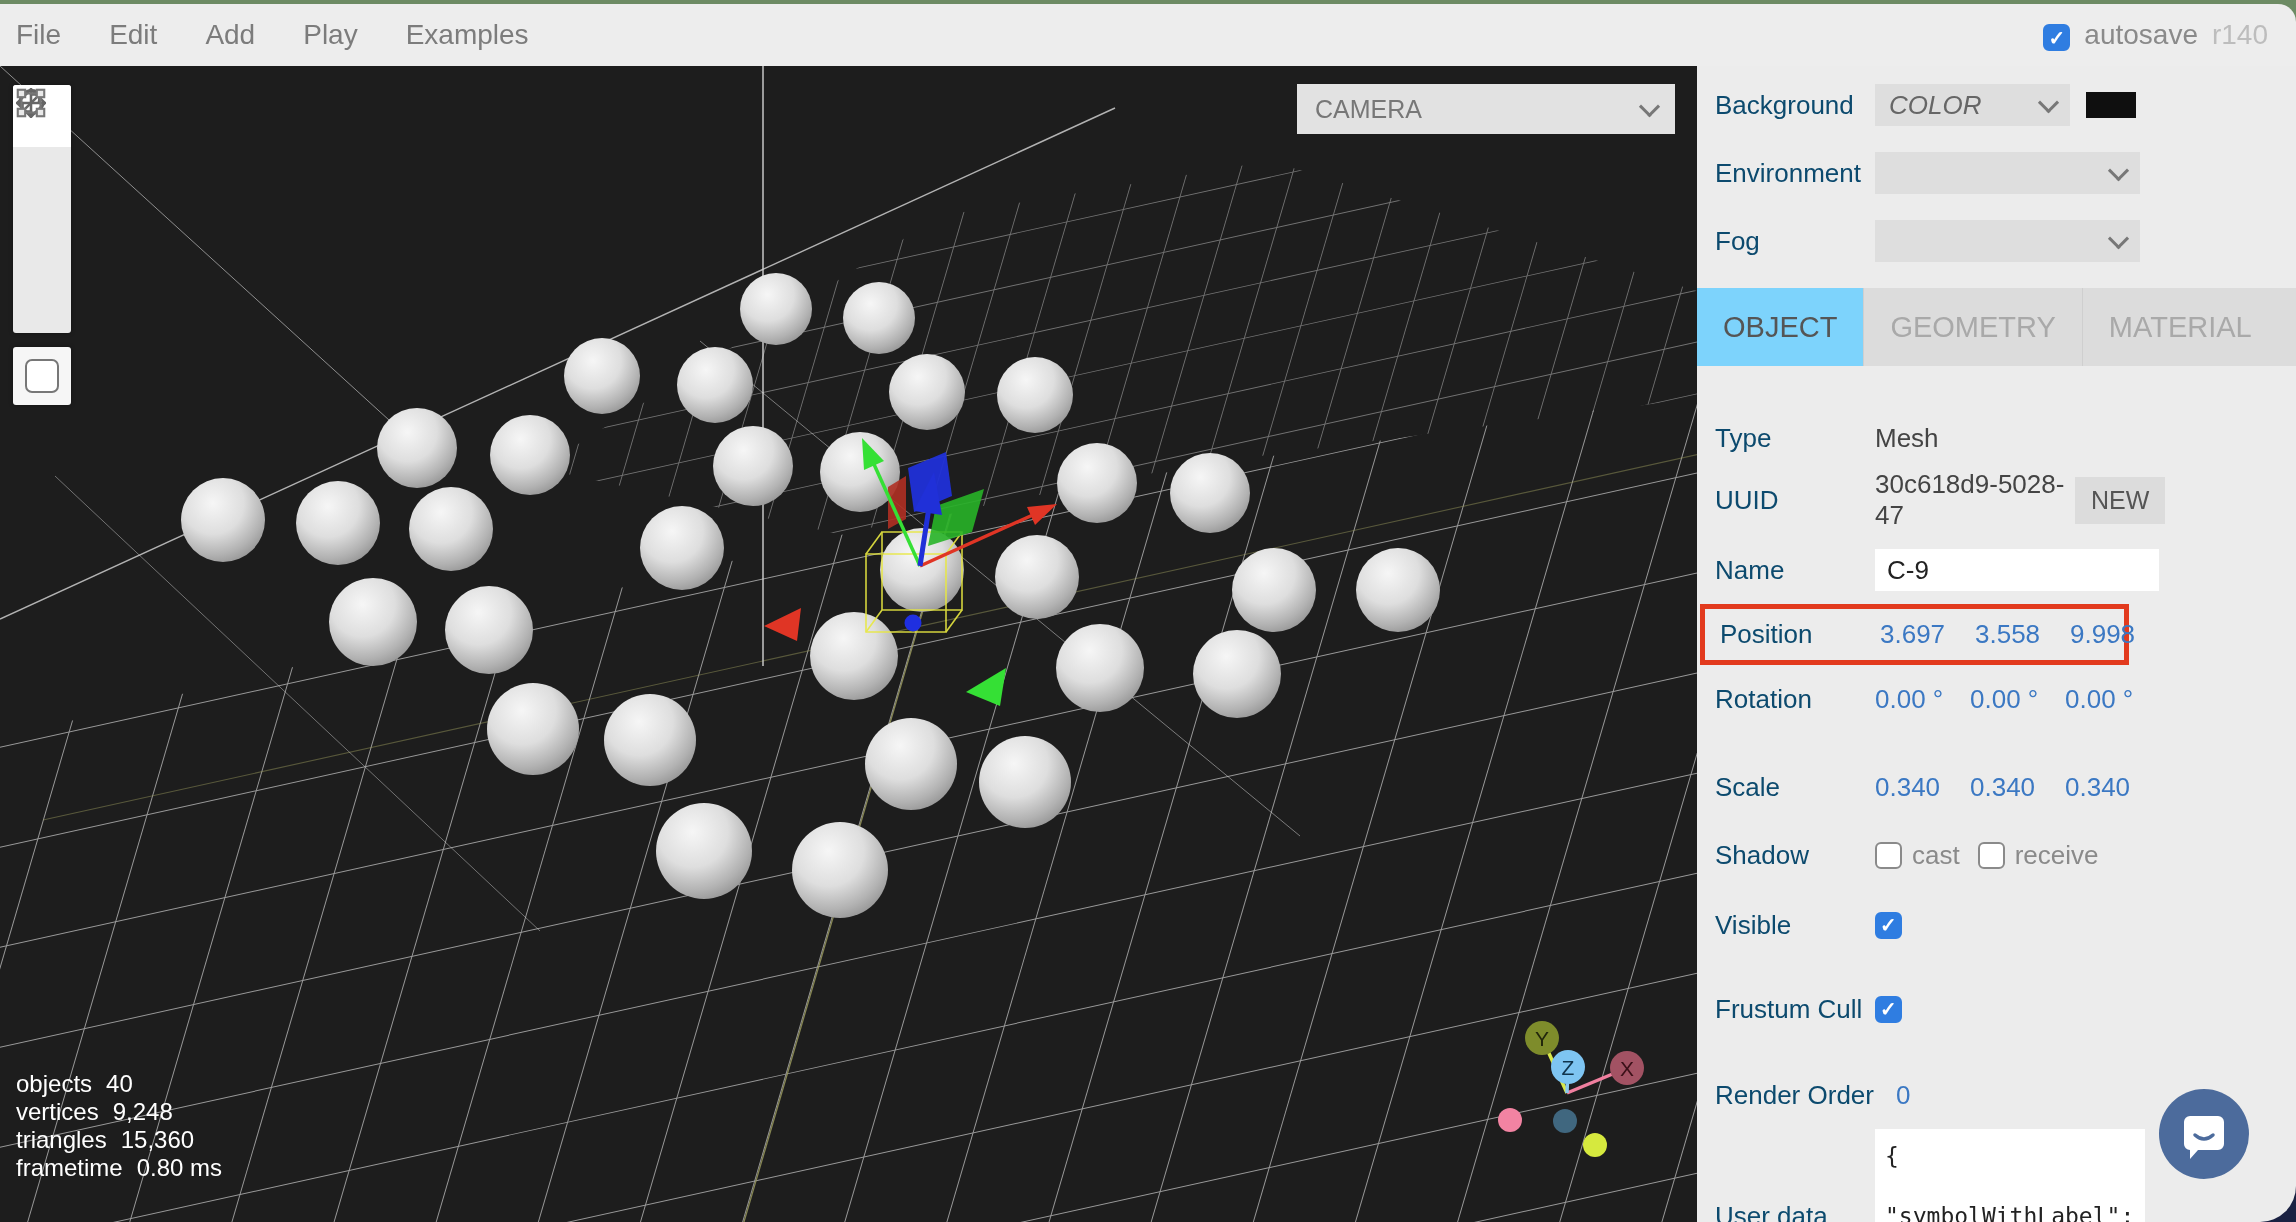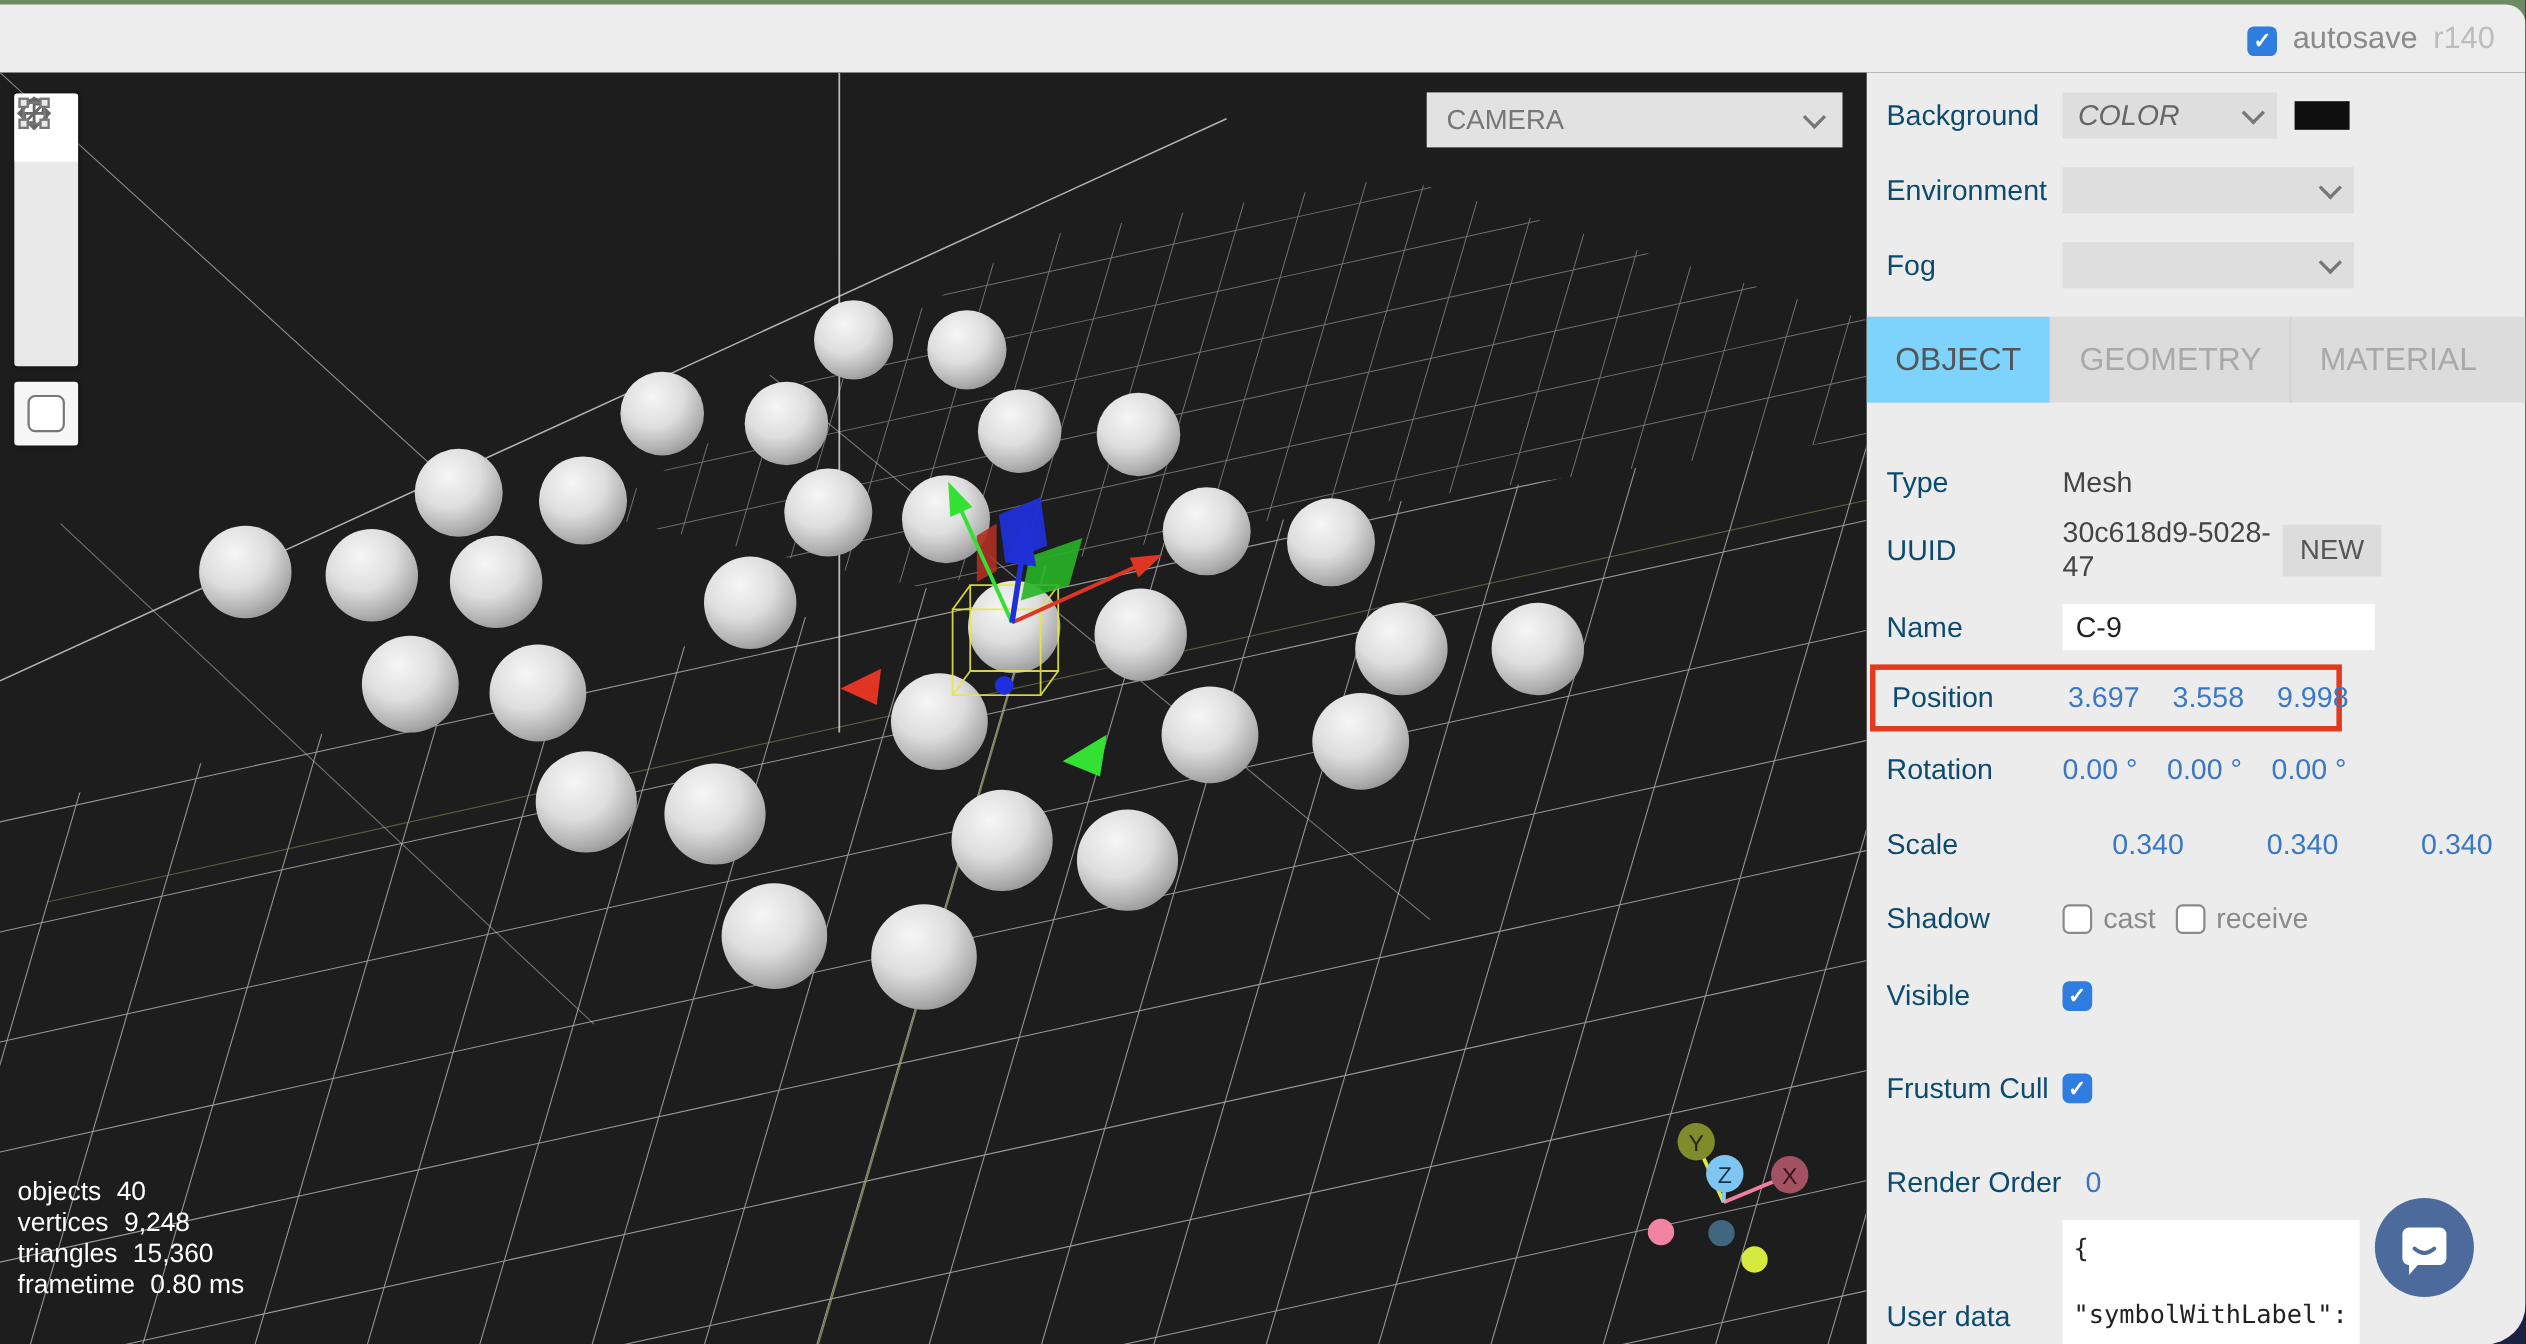--- a/index.html
+++ b/index.html
@@ -80,20 +80,27 @@
 
   
   .chatbtn{position:absolute;left:2158px;top:1088px;width:92px;height:92px;z-index:6;}
 </style>
 </head>
 <body>
 
 <div class="topstrip"></div>
 
 <div class="menubar">
+  <div class="menu-items">
+    <span>File</span>
+    <span>Edit</span>
+    <span>Add</span>
+    <span>Play</span>
+    <span>Examples</span>
+  </div>
   <div class="menubar-right">
     <span class="cb on"></span>
     <span class="autosave-label">autosave</span>
     <span class="version">r140</span>
   </div>
 </div>
 
 <div class="viewport">
   <svg id="scene" width="1697" height="1156" viewBox="0 0 1697 1156">
     <defs>
@@ -445,21 +452,21 @@
       <span class="num">9.998</span>
     </div>
 
     <div class="prow" style="margin-top:16px;height:36px;">
       <span class="plabel">Rotation</span>
       <span class="num">0.00 °</span>
       <span class="num">0.00 °</span>
       <span class="num">0.00 °</span>
     </div>
 
-    <div class="prow" style="margin-top:32px;height:36px;justify-content:space-between;">
+    <div class="prow" style="margin-top:52px;height:36px;">
       <span class="plabel">Scale</span>
       <span class="num">0.340</span>
       <span class="num">0.340</span>
       <span class="num">0.340</span>
     </div>
 
     <div class="prow" style="margin-top:32px;height:36px;">
       <span class="plabel">Shadow</span>
       <span class="cb"></span>
       <span style="margin:0 18px 0 10px;color:#8a8a8a;">cast</span>

